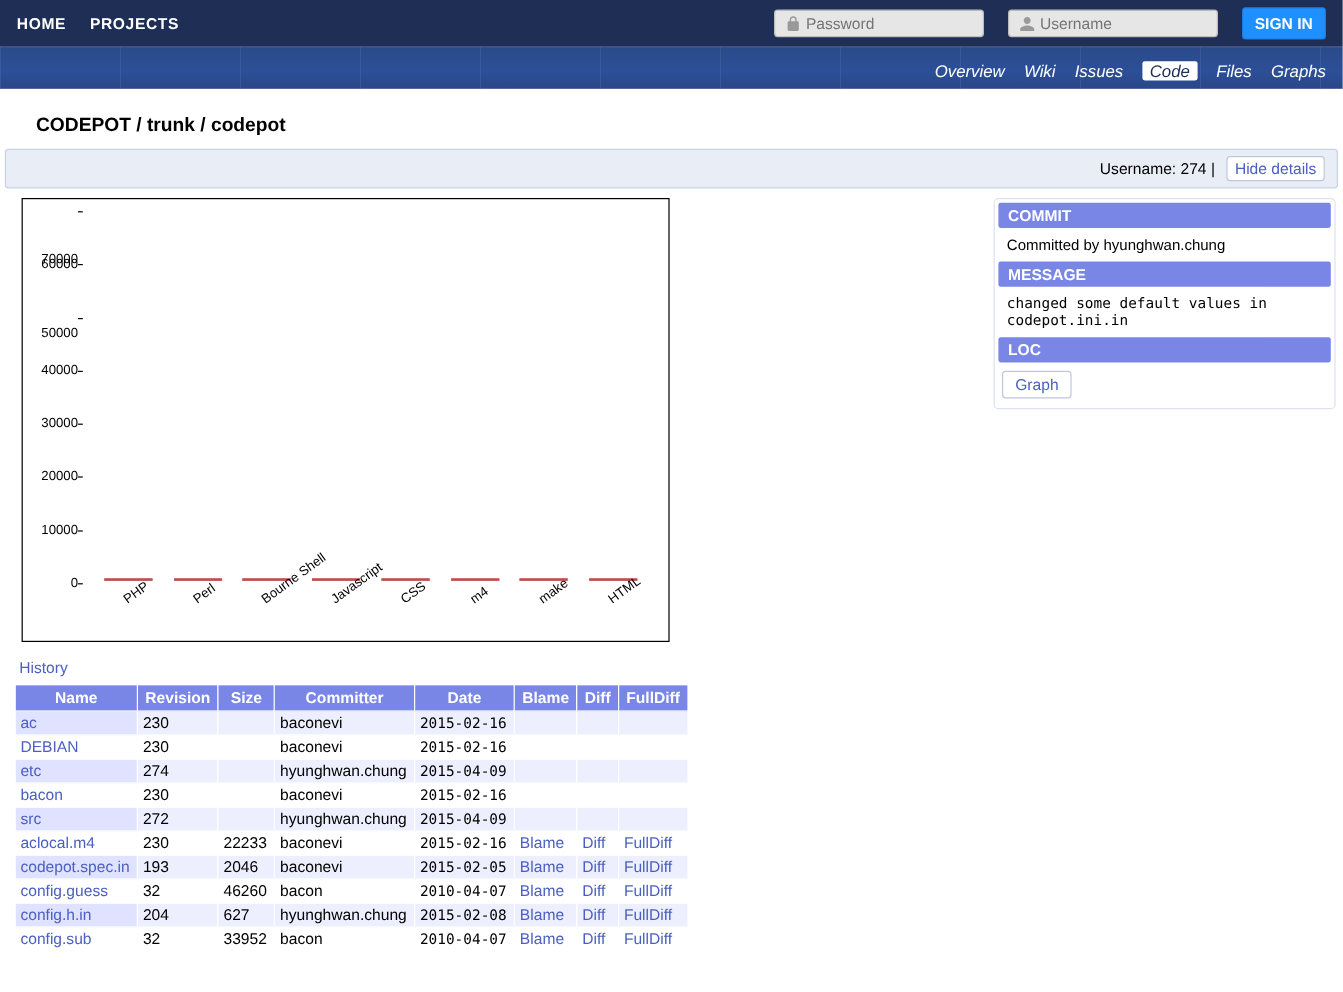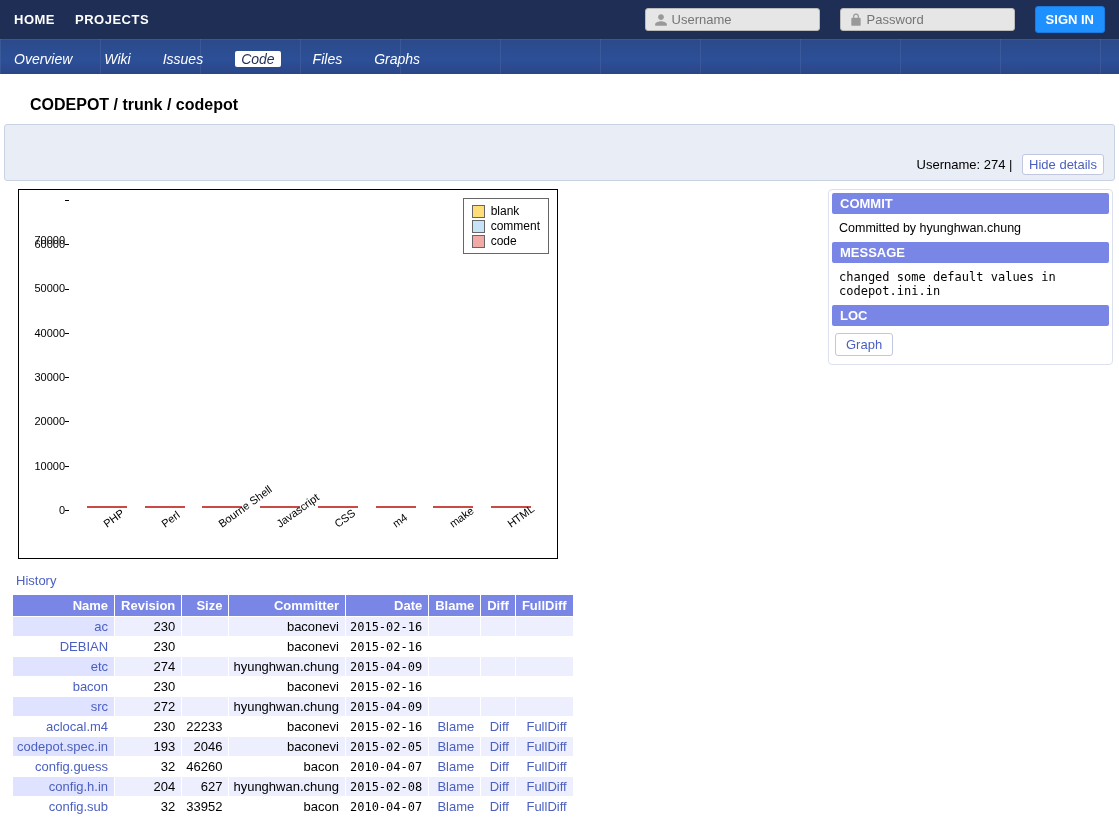--- a/index.html
+++ b/index.html
@@ -11,43 +11,43 @@
 .login-field { background:#e6e6e6; border:1px solid #bbb; border-radius:3px; display:flex; align-items:center; padding:3px 8px; width:175px; }
 .login-field svg { flex:none; fill:#999; }
 .login-field input { border:none; background:transparent; outline:none; width:100%; font-size:13px; color:#555; margin-left:4px; }
 .signin-btn { background:#1e90ff; color:#fff; border:1px solid #1a7be0; border-radius:3px; padding:5px 10px; font-weight:bold; font-size:13px; cursor:pointer; }
 .banner { background:linear-gradient(#2b4a8a,#2c4f97 60%,#2a4687); padding:8px 14px 7px; position:relative; }
 .banner::before { content:''; position:absolute; inset:0;
   background-image:linear-gradient(rgba(255,255,255,.07) 1px,transparent 1px),linear-gradient(90deg,rgba(255,255,255,.07) 1px,transparent 1px);
   background-size:100px 60px; }
 .banner * { position:relative; }
 .logo { color:#fff; font-weight:bold; font-size:30px; letter-spacing:2px; text-shadow:1px 1px 2px rgba(0,0,0,.6); }
-.subnav { display:flex; gap:32px; margin-top:4px; }
+.subnav { display:flex; gap:16px; margin-top:4px;justify-content:flex-end; }
 .subnav a { color:#fff; font-style:italic; text-decoration:none; font-size:14px; }
 .subnav a.active { background:#fff; color:#1f2e54; font-style:italic; padding:0 6px; border-radius:2px; }
 .path { padding:22px 10px 6px; font-weight:bold; font-size:16px;margin-left:20px; }
 .revbar { background:#e9edf5; border:1px solid #c9d2e3; border-radius:3px; margin:4px 4px 8px; padding:5px 10px; text-align:right; font-size:13px; }
-.revbar .hide { color:#4a5fc0; border:1px solid #c0c7df; background:#fff; border-radius:3px; padding:2px 6px; cursor:pointer; display:inline-block; margin-left:6px;margin-top:24px; }
+.revbar .hide { color:#4a5fc0; border:1px solid #c0c7df; background:#fff; border-radius:3px; padding:2px 6px; cursor:pointer; display:inline-block; margin-left:6px; }
 .content { display:flex; align-items:flex-start; padding:0 6px; gap:20px; }
 .left { width:560px; }
 .chart { border:1px solid #000; width:540px; height:370px; position:relative; margin-left:12px; }
 .plot { position:absolute; left:50px; top:10px; right:10px; bottom:50px; }
 .ytick { position:absolute; left:0; width:46px; text-align:right; font-size:11px; transform:translateY(-50%); }
 .plot .bar { position:absolute; bottom:0; width:40px; }
 .seg { position:absolute; left:0; right:0; }
 .seg.blank { background:#ffde7a; border:1px solid #d4a500; }
 .seg.comment { background:#c6e3f7; border:1px solid #5aa0d0; }
 .seg.code { background:#f2aaa7; border:1px solid #c94b46; }
 .xlabel { position:absolute; bottom:26px; font-size:11px; transform:rotate(-36deg); transform-origin:top left; white-space:nowrap; }
 .xlabel-wrap { position:absolute; left:50px; right:10px; bottom:0; top:0; }
 .legend { position:absolute; top:8px; right:8px; border:1px solid #666; background:#fff; padding:4px 8px; font-size:12px; }
 .legend div { display:flex; align-items:center; gap:6px; margin:1px 0; }
 .legend .sw { width:13px; height:13px; border:1px solid #666; }
 .history-link { color:#4a5fc0; margin:14px 0 6px 10px; display:inline-block; }
-.filetable { border-collapse:collapse; margin-left:6px; font-size:13px;text-align:right; }
+.filetable { border-collapse:collapse; margin-left:6px; font-size:13px; }
 .filetable th { background:#7a86e6; color:#fff; font-weight:bold; padding:3px 6px; border:1px solid #fff; }
 .filetable td { padding:2px 6px 2px 4px; white-space:nowrap; border:1px solid #fff; }
 .filetable tr:nth-child(odd) td { background:#edeffe; }
 .filetable tr:nth-child(even) td { background:#fff; }
 .filetable tr:nth-child(odd) td.name { background:#dfe3ff; }
 .filetable td.name a, .filetable td.action { color:#4a5fc0; }
 .filetable td.date { font-family:monospace; font-size:12px; }
 .sidebar { margin-left:auto; width:285px; border:1px solid #dde1ef; border-radius:4px; padding:2px; }
 .sidebar .hdr { background:#7a86e6; color:#fff; font-weight:bold; padding:3px 8px; border-radius:2px; margin:1px; font-size:13px; }
 .sidebar .body { padding:6px 8px; font-size:12.5px; }
@@ -59,29 +59,29 @@
 <body>
 
 <div class="topbar">
   <div class="navlinks">
     <a>HOME</a>
     <a>PROJECTS</a>
   </div>
   <div class="spacer"></div>
   <div class="login-field">
     <svg width="14" height="14" viewBox="0 0 24 24">
+        <path d="M18 8h-1V6a5 5 0 0 0-10 0v2H6a2 2 0 0 0-2 2v10a2 2 0 0 0 2 2h12a2 2 0 0 0 2-2V10a2 2 0 0 0-2-2zM9 6a3 3 0 1 1 6 0v2H9z"></path>
+      </svg>
+    <input type="password" placeholder="Password" style="">
+  </div>
+  <div class="login-field">
+    <svg width="14" height="14" viewBox="0 0 24 24">
         <path d="M12 12c2.8 0 5-2.2 5-5s-2.2-5-5-5-5 2.2-5 5 2.2 5 5 5zm0 2c-3.3 0-10 1.7-10 5v3h20v-3c0-3.3-6.7-5-10-5z"></path>
       </svg>
     <input placeholder="Username" style="">
-  </div>
-  <div class="login-field">
-    <svg width="14" height="14" viewBox="0 0 24 24">
-        <path d="M18 8h-1V6a5 5 0 0 0-10 0v2H6a2 2 0 0 0-2 2v10a2 2 0 0 0 2 2h12a2 2 0 0 0 2-2V10a2 2 0 0 0-2-2zM9 6a3 3 0 1 1 6 0v2H9z"></path>
-      </svg>
-    <input type="password" placeholder="Password" style="">
   </div>
   <button class="signin-btn">SIGN IN</button>
 </div>
 
 <div class="banner">
   <div class="subnav" id="subnav">
       <a>Overview</a>
       <a>Wiki</a>
       <a>Issues</a>
       <a class="active">Code</a>
@@ -146,45 +146,31 @@
       <div class="xlabel-wrap" id="xlabels">
           <div class="xlabel" style="left: 31.7778px;">PHP</div>
           <div class="xlabel" style="left: 89.5556px;">Perl</div>
           <div class="xlabel" style="left: 147.333px;">Bourne Shell</div>
           <div class="xlabel" style="left: 205.111px;">Javascript</div>
           <div class="xlabel" style="left: 262.889px;">CSS</div>
           <div class="xlabel" style="left: 320.667px;">m4</div>
           <div class="xlabel" style="left: 378.444px;">make</div>
           <div class="xlabel" style="left: 436.222px;">HTML</div>
         </div>
-      <div class="legend" id="legend">
-          <div>
-            <span class="sw" style="background: rgb(255, 222, 122);"></span>
-            <span>blank</span>
-          </div>
-          <div>
-            <span class="sw" style="background: rgb(198, 227, 247);"></span>
-            <span>comment</span>
-          </div>
-          <div>
-            <span class="sw" style="background: rgb(242, 170, 167);"></span>
-            <span>code</span>
-          </div>
-        </div>
     <div class="ytick" style="top: 320px;">0</div>
         <div class="ytick-line" style="top: 320px;"></div>
         <div class="ytick" style="top: 275.714px;">10000</div>
         <div class="ytick-line" style="top: 275.714px;"></div>
         <div class="ytick" style="top: 231.429px;">20000</div>
         <div class="ytick-line" style="top: 231.429px;"></div>
         <div class="ytick" style="top: 187.143px;">30000</div>
         <div class="ytick-line" style="top: 187.143px;"></div>
         <div class="ytick" style="top: 142.857px;">40000</div>
         <div class="ytick-line" style="top: 142.857px;"></div>
-        <div class="ytick" style="top: 98px;">50000</div>
+        <div class="ytick" style="top: 112px;">50000</div>
         <div class="ytick-line" style="top: 98.5714px;"></div>
         <div class="ytick" style="top: 54.2857px;">60000</div>
         <div class="ytick-line" style="top: 54.2857px;"></div>
         <div class="ytick" style="top: 10px; margin-top: 40px;">70000</div>
         <div class="ytick-line" style="top: 10px;"></div>
       </div>
     <a class="history-link">History</a>
     <table class="filetable">
       <thead>
           <tr id="thead-row">

